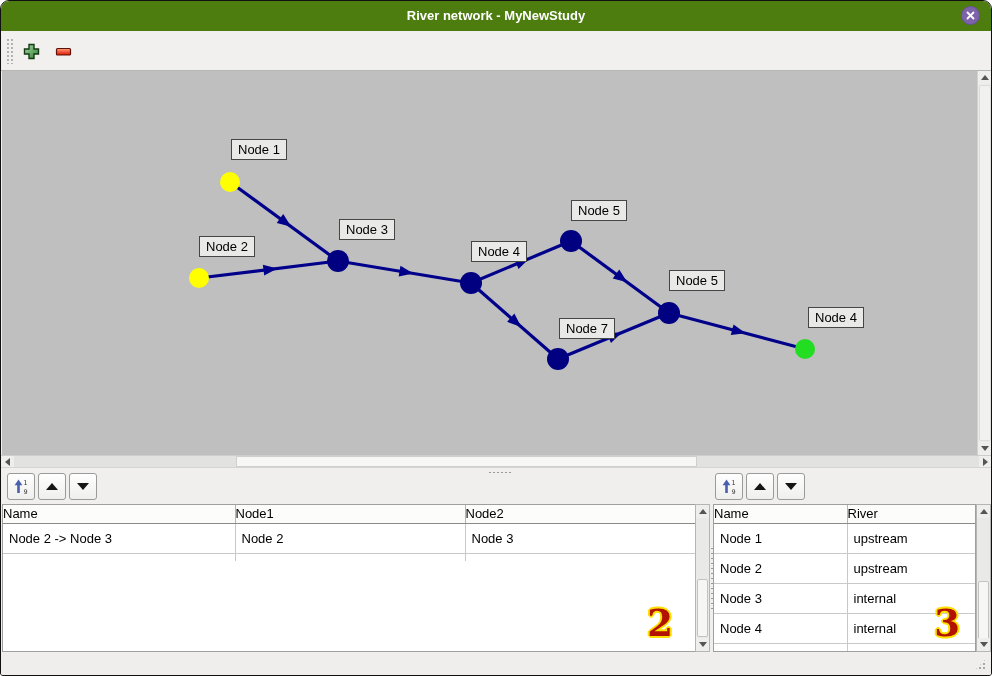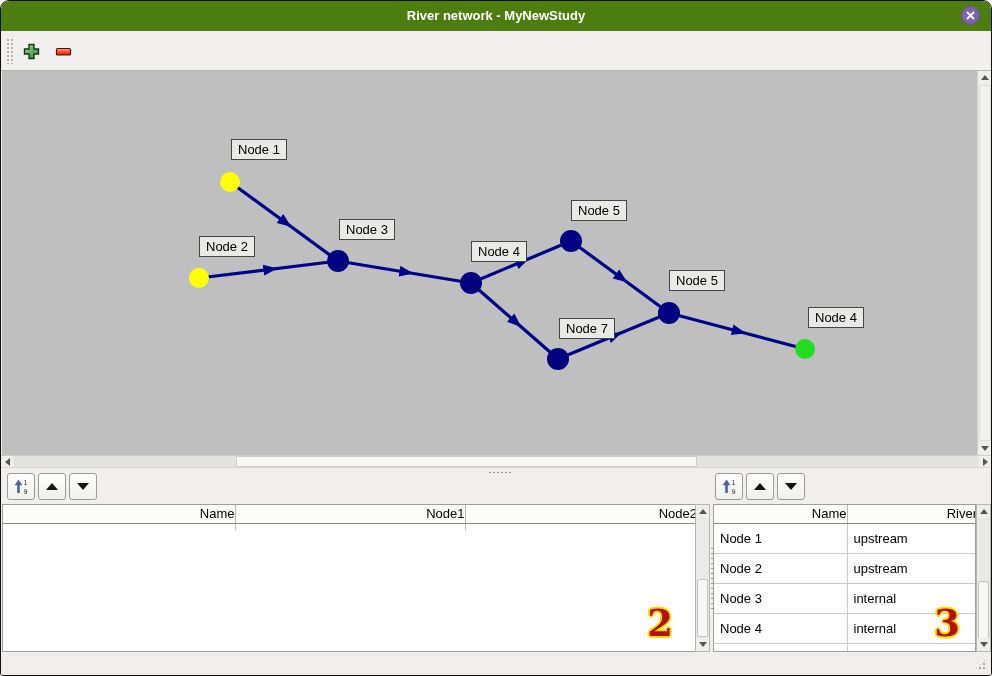--- a/index.html
+++ b/index.html
@@ -77,21 +77,21 @@
   .mini-btn { position: absolute; top: 472px; width: 28px; height: 27px;
               background: linear-gradient(#fefefe, #efefee); border: 1px solid #9b9b9a; border-radius: 3px;
               display: flex; align-items: center; justify-content: center; cursor: pointer; }
 
   
   .table-wrap { position: absolute; top: 503px; height: 148px; background: #fff;
                 border: 1px solid #9f9f9e; overflow: hidden; }
   #left-table-wrap  { left: 1px;  width: 694px; border-right: none; }
   #right-table-wrap { left: 712px; width: 263px; }
   table.grid { border-collapse: collapse; table-layout: fixed; width: 100%; font-size: 13px; }
-  table.grid th { height: 18px; font-weight: normal; text-align: right; background: #fcfcfb;
+  table.grid th { height: 18px; font-weight: normal; text-align: left; background: #fcfcfb;
                   border-bottom: 1px solid #8a8a89; border-right: 1px solid #b5b5b4; overflow: hidden; }
   table.grid th:last-child { border-right: none; margin-left: 45px; }
   table.grid td { height: 30px; border-bottom: 1px solid #c9c9c8; border-right: 1px solid #c9c9c8;
                   padding-left: 6px; color: #000; overflow: hidden; white-space: nowrap; }
   table.grid td:last-child { border-right: none; }
   table.grid tr.filler td { height: 8px; border-bottom: none; }
 
   .tscroll { position: absolute; top: 503px; width: 15px; height: 148px; background: #e9e9e8;
              border: 1px solid #b5b5b4; }
   #left-tscroll  { left: 694px; }
@@ -247,20 +247,25 @@
           <col style="width:232px">
         </colgroup>
       <thead>
           <tr>
             <th>Name</th>
             <th>Node1</th>
             <th>Node2</th>
           </tr>
         </thead>
       <tbody>
+          <tr>
+            <td>Node 2 -&gt; Node 3</td>
+            <td>Node 2</td>
+            <td>Node 3</td>
+          </tr>
           <tr class="filler">
             <td></td>
             <td></td>
             <td></td>
           </tr>
         </tbody>
     </table>
   </div>
   <div class="tscroll" id="left-tscroll">
     <div class="sb-zone vs-up">

